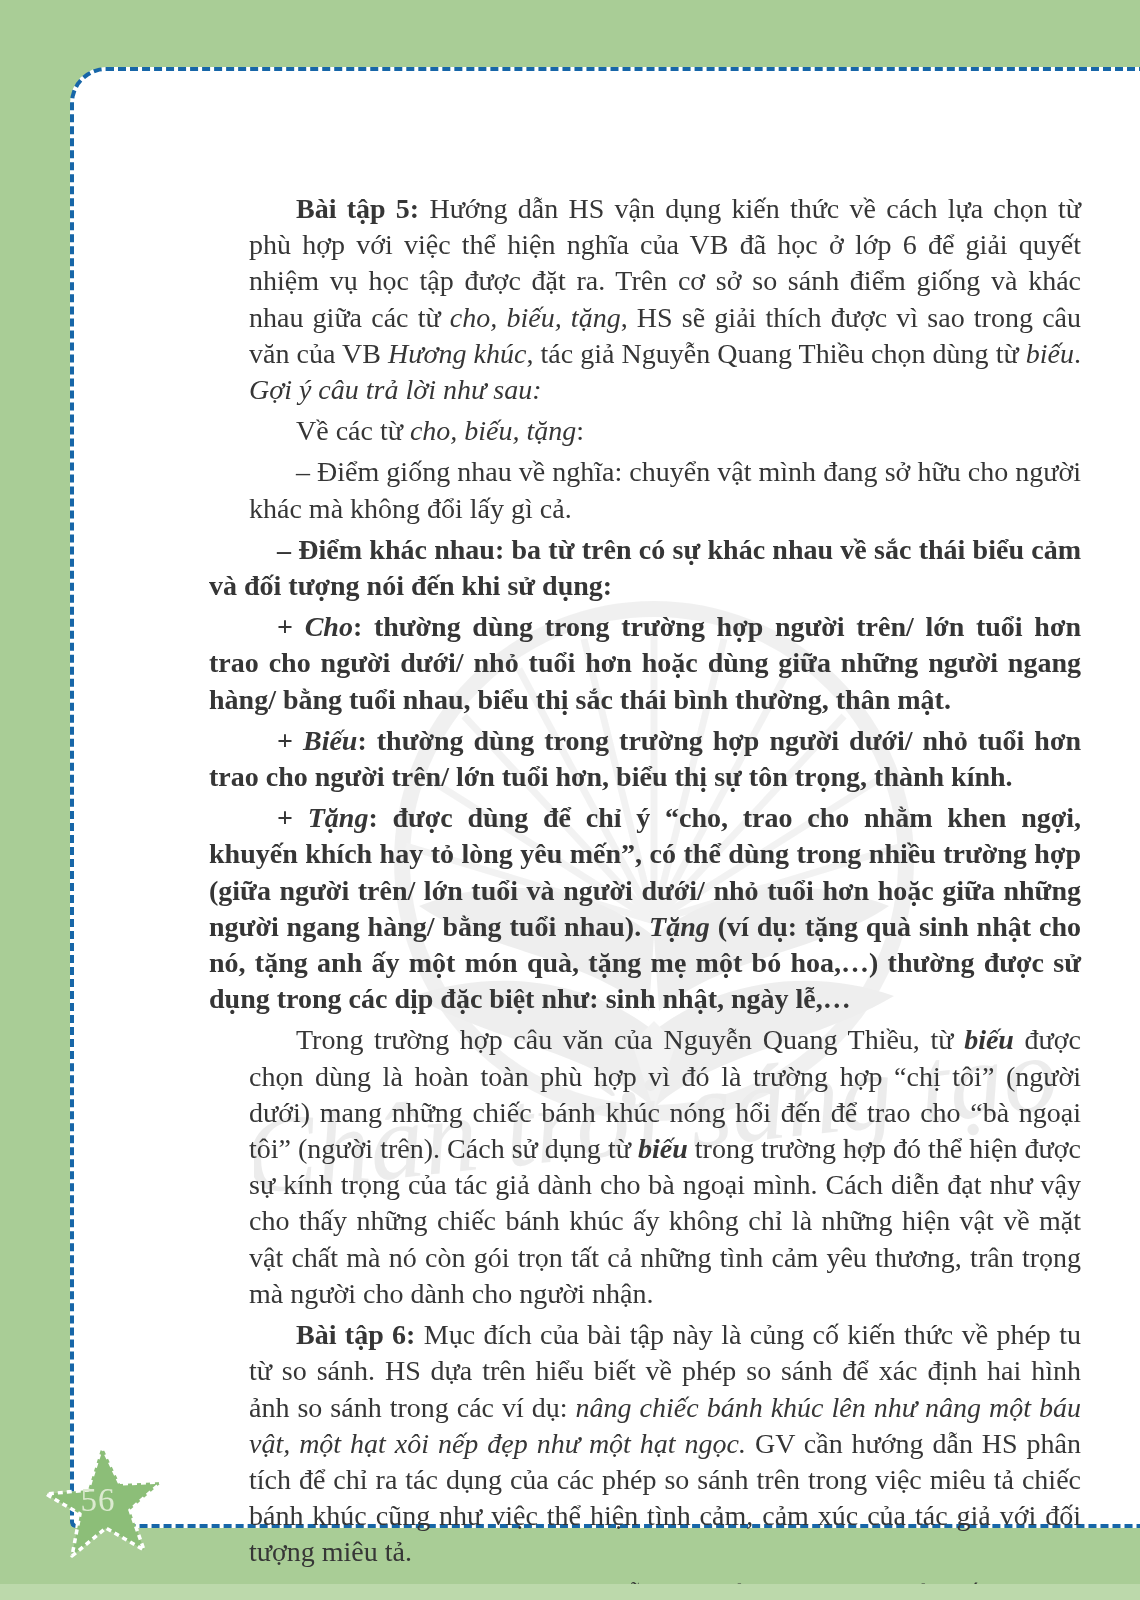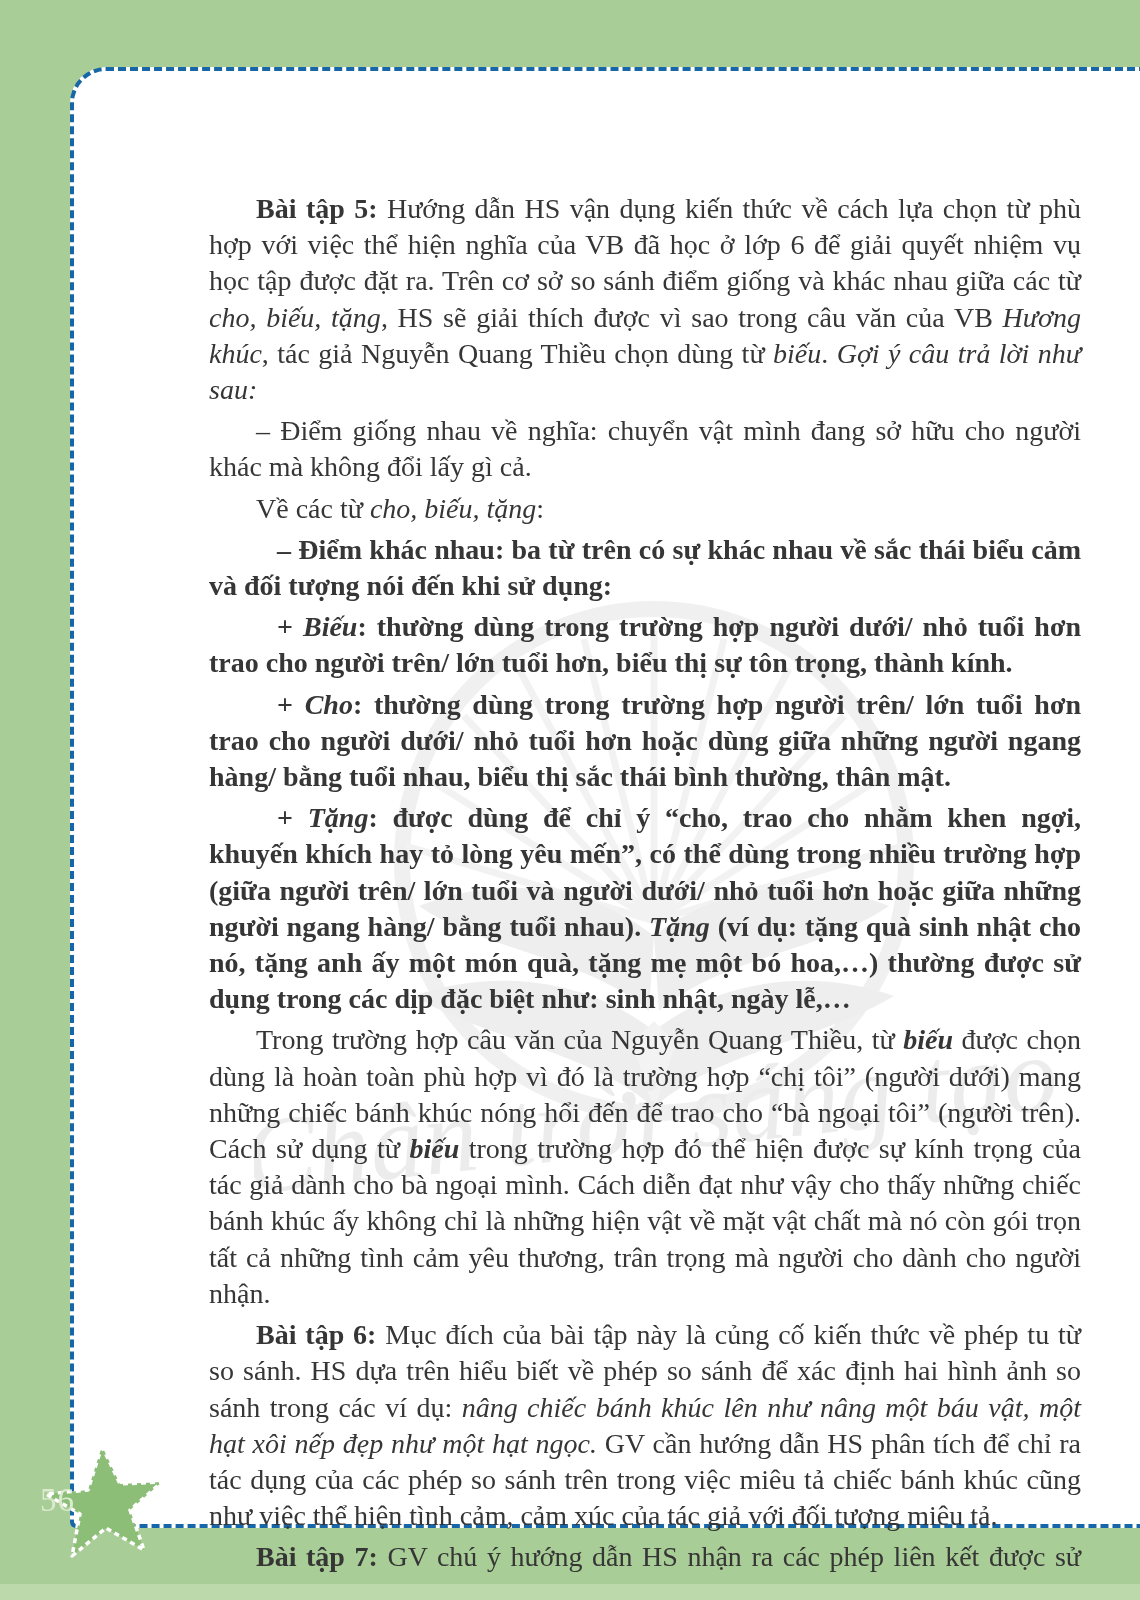--- a/index.html
+++ b/index.html
@@ -23,30 +23,30 @@
   .watermark{
     position:absolute;left:180px;top:520px;width:800px;height:620px;
     pointer-events:none;opacity:.5;
   }
   .text-column{
     position:absolute;left:135px;top:120px;width:872px;
     font-size:28px;line-height:36.2px;color:#363636;
     text-align:justify;
   }
   .para{margin:0 0 5px 0;}
-  .indent-1{text-indent:47px;}
+  .indent-1{text-indent:47px;margin-left:40px;}
   .indent-2{text-indent:68px;font-weight:bold;}
   .b{font-weight:bold;}
   .i{font-style:italic;}
   .bi{font-weight:bold;font-style:italic;}
   .page-star{
     position:absolute;left:40px;top:1438px;width:130px;height:130px;
   }
   .page-star .num{
-    position:absolute;left:0;top:44px;width:116px;
+    position:absolute;left:0;top:44px;width:116px;text-align:center;
     color:#dcead0;font-size:33px;letter-spacing:1px;
     font-family:"Liberation Serif","DejaVu Serif",serif;
   }
 </style>
 </head>
 <body>
 
 <div class="sheet">
   <svg class="watermark" viewBox="0 0 800 620" xmlns="http://www.w3.org/2000/svg" aria-hidden="true">
 
@@ -71,25 +71,25 @@
       <path d="M400 345 C 470 290, 560 285, 635 315 C 570 360, 470 365, 405 420 Z"></path>
       <path d="M400 440 C 330 385, 235 378, 160 405 C 235 450, 335 460, 398 515 L 402 515 C 465 460, 565 450, 640 405 C 565 378, 470 385, 400 440 Z"></path>
       <path d="M400 430 L 378 452 L 400 520 L 422 452 Z" fill="#e8e8e8"></path>
     </g>
 
     <text x="400" y="560" text-anchor="middle" transform="rotate(-6 400 560)" font-family="Liberation Serif, DejaVu Serif, serif" font-style="italic" font-size="108" fill="#dadada" aria-label="Chân trời sáng tạo">Chân trời sáng tạo</text>
   </svg>
 
   <div class="text-column">
       <p class="para indent-1"><span class="b">Bài tập 5: </span><span class="">Hướng dẫn HS vận dụng kiến thức về cách lựa chọn từ phù hợp với việc thể hiện nghĩa của VB đã học ở lớp 6 để giải quyết nhiệm vụ học tập được đặt ra. Trên cơ sở so sánh điểm giống và khác nhau giữa các từ </span><span class="i">cho, biếu, tặng</span><span class="">, HS sẽ giải thích được vì sao trong câu văn của VB </span><span class="i">Hương khúc</span><span class="">, tác giả Nguyễn Quang Thiều chọn dùng từ </span><span class="i">biếu</span><span class="">. </span><span class="i">Gợi ý câu trả lời như sau:</span></p>
+      <p class="para indent-1"><span class="">Về các từ </span><span class="i">cho, biếu, tặng</span><span class="">:</span></p>
       <p class="para indent-1"><span class="">–  Điểm giống nhau về nghĩa: chuyển vật mình đang sở hữu cho người khác mà không đổi lấy gì cả.</span></p>
-      <p class="para indent-1"><span class="">Về các từ </span><span class="i">cho, biếu, tặng</span><span class="">:</span></p>
       <p class="para indent-2"><span class="">– Điểm khác nhau: ba từ trên có sự khác nhau về sắc thái biểu cảm và đối tượng nói đến khi sử dụng:</span></p>
+      <p class="para indent-2"><span class="">+ </span><span class="i">Cho</span><span class="">: thường dùng trong trường hợp người trên/ lớn tuổi hơn trao cho người dưới/ nhỏ tuổi hơn hoặc dùng giữa những người ngang hàng/ bằng tuổi nhau, biểu thị sắc thái bình thường, thân mật.</span></p>
       <p class="para indent-2"><span class="">+ </span><span class="i">Biếu</span><span class="">: thường dùng trong trường hợp người dưới/ nhỏ tuổi hơn trao cho người trên/ lớn tuổi hơn, biểu thị sự tôn trọng, thành kính.</span></p>
-      <p class="para indent-2"><span class="">+ </span><span class="i">Cho</span><span class="">: thường dùng trong trường hợp người trên/ lớn tuổi hơn trao cho người dưới/ nhỏ tuổi hơn hoặc dùng giữa những người ngang hàng/ bằng tuổi nhau, biểu thị sắc thái bình thường, thân mật.</span></p>
       <p class="para indent-2"><span class="">+ </span><span class="i">Tặng</span><span class="">: được dùng để chỉ ý “cho, trao cho nhằm khen ngợi, khuyến khích hay tỏ lòng yêu mến”, có thể dùng trong nhiều trường hợp (giữa người trên/ lớn tuổi và người dưới/ nhỏ tuổi hơn hoặc giữa những người ngang hàng/ bằng tuổi nhau). </span><span class="i">Tặng </span><span class="">(ví dụ: tặng quà sinh nhật cho nó, tặng anh ấy một món quà, tặng mẹ một bó hoa,…) thường được sử dụng trong các dịp đặc biệt như: sinh nhật, ngày lễ,…</span></p>
       <p class="para indent-1"><span class="">Trong trường hợp câu văn của Nguyễn Quang Thiều, từ </span><span class="bi">biếu</span><span class=""> được chọn dùng là hoàn toàn phù hợp vì đó là trường hợp “chị tôi” (người dưới) mang những chiếc bánh khúc nóng hổi đến để trao cho “bà ngoại tôi” (người trên). Cách sử dụng từ </span><span class="bi">biếu</span><span class=""> trong trường hợp đó thể hiện được sự kính trọng của tác giả dành cho bà ngoại mình. Cách diễn đạt như vậy cho thấy những chiếc bánh khúc ấy không chỉ là những hiện vật về mặt vật chất mà nó còn gói trọn tất cả những tình cảm yêu thương, trân trọng mà người cho dành cho người nhận.</span></p>
       <p class="para indent-1"><span class="b">Bài tập 6: </span><span class="">Mục đích của bài tập này là củng cố kiến thức về phép tu từ so sánh. HS dựa trên hiểu biết về phép so sánh để xác định hai hình ảnh so sánh trong các ví dụ: </span><span class="i">nâng chiếc bánh khúc lên như nâng một báu vật, một hạt xôi nếp đẹp như một hạt ngọc.</span><span class=""> GV cần hướng dẫn HS phân tích để chỉ ra tác dụng của các phép so sánh trên trong việc miêu tả chiếc bánh khúc cũng như việc thể hiện tình cảm, cảm xúc của tác giả với đối tượng miêu tả.</span></p>
       <p class="para indent-1"><span class="b">Bài tập 7: </span><span class="">GV chú ý hướng dẫn HS nhận ra các phép liên kết được sử dụng trong đoạn trích:</span></p>
     </div>
 </div>
 
 <div class="page-star">
   <svg width="130" height="130" viewBox="0 0 130 130" xmlns="http://www.w3.org/2000/svg">
     <path d="M62 8 L80 46 L122 44 L90 72 L104 112 L66 90 L32 118 L40 76 L6 56 L48 52 Z" fill="#8cbe78" stroke="#ffffff" stroke-width="3.5" stroke-dasharray="5 4" stroke-linejoin="round"></path>

